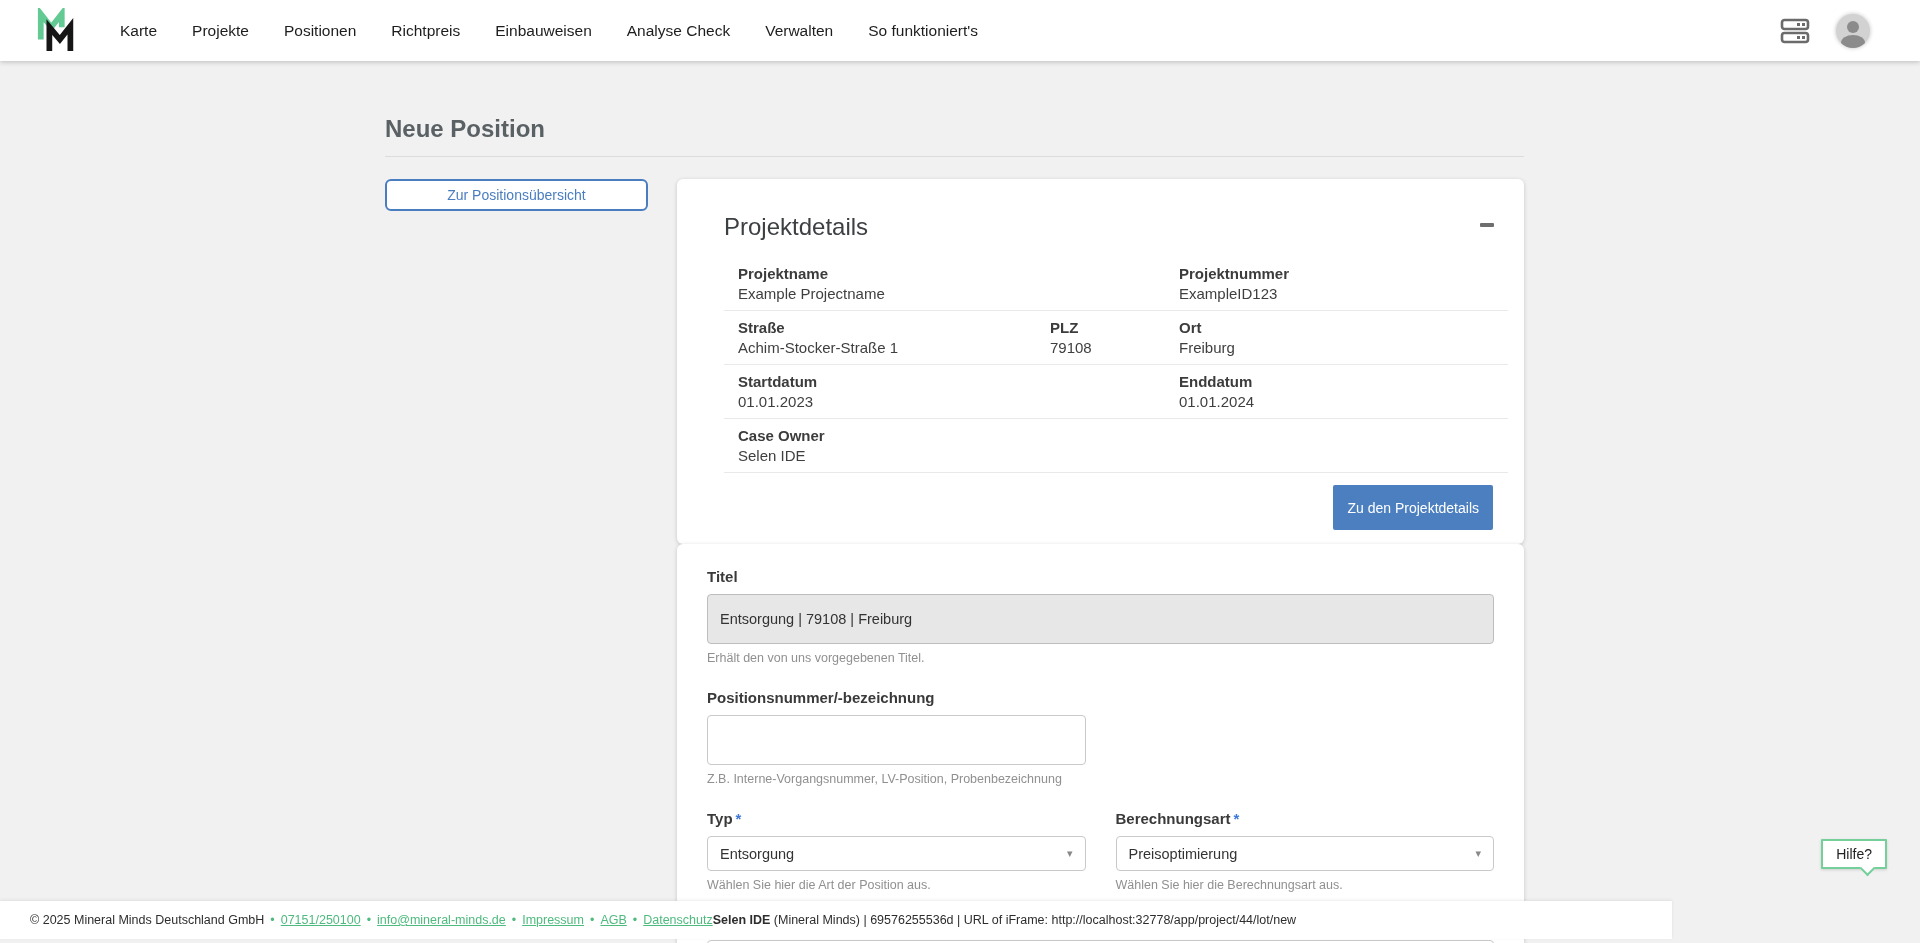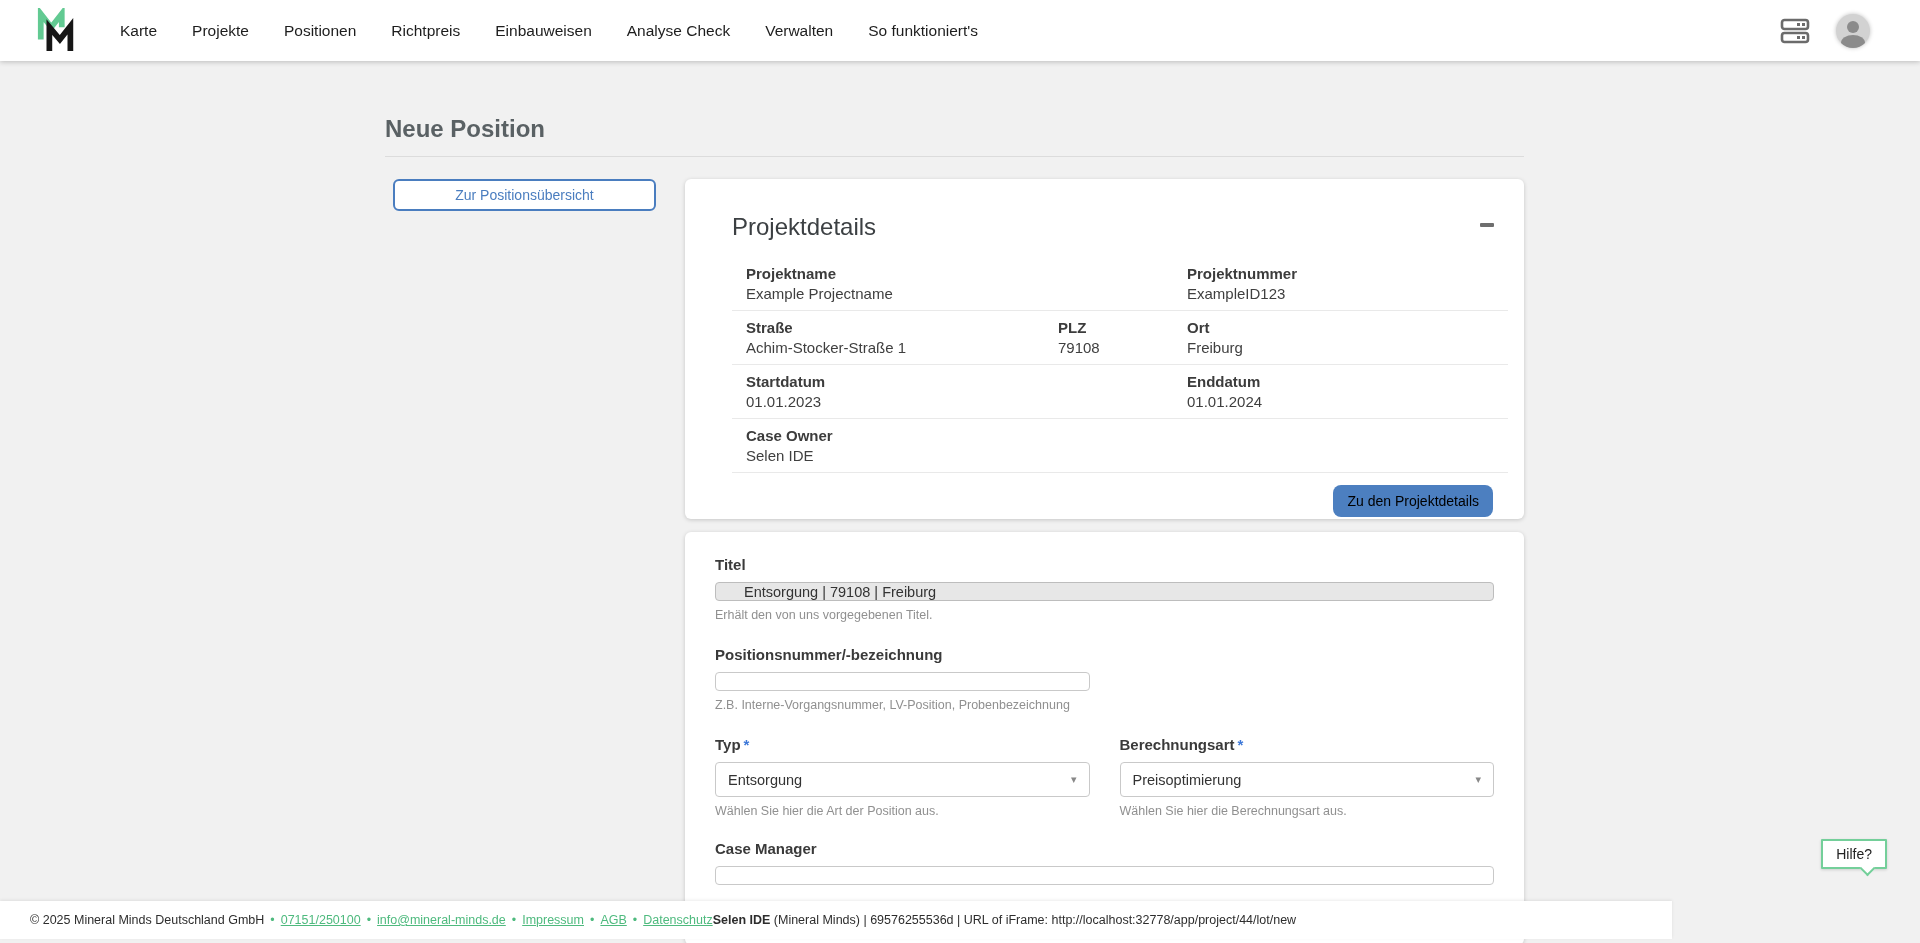--- a/index.html
+++ b/index.html
@@ -35,36 +35,36 @@
   .avatar .body { position: absolute; top: 21px; left: 5px; width: 24px; height: 16px; border-radius: 50% 50% 0 0; background: #8b8b8b; }
 
   
   .content { width: 1139px; margin-left: 385px; }
   .page-title {
     margin-top: 54px; font-size: 24px; font-weight: bold; color: #5a6164;
   }
   .title-rule { border: none; border-top: 1px solid #dcdcdc; margin-top: 13px; }
 
   .layout { display: flex; margin-top: 22px; align-items: flex-start; }
-  .left-col { width: 263px; flex: 0 0 auto; margin-right: 29px; margin-left: 8px; }
+  .left-col { width: 263px; flex: 0 0 auto; margin-right: 29px; }
   .right-col { flex: 1; min-width: 0; }
 
   .btn-outline {
     width: 100%; height: 32px;
     background: #fff; border: 2px solid #4a7dbf; border-radius: 6px;
     color: #4a7dbf; font-size: 14px; font-family: inherit; cursor: pointer;
   }
 
   .card {
     background: #fff; border-radius: 6px;
     box-shadow: 0 1px 4px rgba(0,0,0,.18);
   }
 
   
-  .card-project { padding: 34px 16px 2px 47px; margin-bottom: 13px; }
+  .card-project { padding: 34px 16px 14px 47px; }
   .card-project-head { display: flex; align-items: flex-start; justify-content: space-between; }
   .card-project-title { font-size: 24px; font-weight: normal; color: #3c4043; }
   .collapse-btn {
     border: none; background: transparent; cursor: pointer;
     padding: 10px 14px; display: flex; align-items: center;
   }
   .collapse-bar { width: 14px; height: 4px; background: #6e6e6e; border-radius: 1px; }
 
   .detail-table { margin-top: 16px; }
   .detail-row {
@@ -72,32 +72,32 @@
     border-bottom: 1px solid #e9e9e9; padding: 8px 0 8px 0;
   }
   .detail-cell { padding-left: 14px; }
   .detail-cell .lbl { font-size: 15px; font-weight: bold; color: #3c3c3c; }
   .detail-cell .val { font-size: 15px; color: #3f3f3f; margin-top: 3px; }
   .span2 { grid-column: span 2; }
   .span3 { grid-column: span 3; }
 
   .card-project-actions { text-align: right; margin: 12px 15px 0 0; }
   .btn-primary {
-    background: #4c7fc0; color: #000000; border: none; border-radius: 8px;
-    height: 32px; padding: 0 14px; font-size: 14px; font-family: inherit; cursor: pointer;
+    background: #4c7fc0; color: #ffffff; border: none; border-radius: 2px;
+    height: 45px; padding: 0 14px; font-size: 14px; font-family: inherit; cursor: pointer;
   }
 
   
   .card-form { padding: 24px 30px 60px 30px; }
   .field-label { font-size: 15px; font-weight: bold; color: #3a3a3a; }
   .required { color: #3d78d8; margin-left: 3px; }
   .text-input {
-    display: block; width: 100%; height: 19px; margin-top: 8px;
+    display: block; width: 100%; height: 50px; margin-top: 8px;
     border: 1px solid #c9c9c9; border-radius: 4px;
-    padding: 0 28px; font-size: 14.5px; color: #333; font-family: inherit;
+    padding: 0 12px; font-size: 14.5px; color: #333; font-family: inherit;
     background: #fff; outline: none;
   }
   .text-input.disabled { background: #e7e7e7; border-color: #bdbdbd; }
   .helper { font-size: 12.5px; color: #909090; margin-top: 7px; }
   .form-grid { display: grid; grid-template-columns: 1fr 1fr; column-gap: 30px; margin-top: 24px; }
   .select {
     display: flex; align-items: center; justify-content: space-between;
     height: 35px; margin-top: 8px; border: 1px solid #c9c9c9; border-radius: 4px;
     padding: 0 12px; font-size: 14.5px; color: #333; background: #fff; cursor: pointer;
   }

